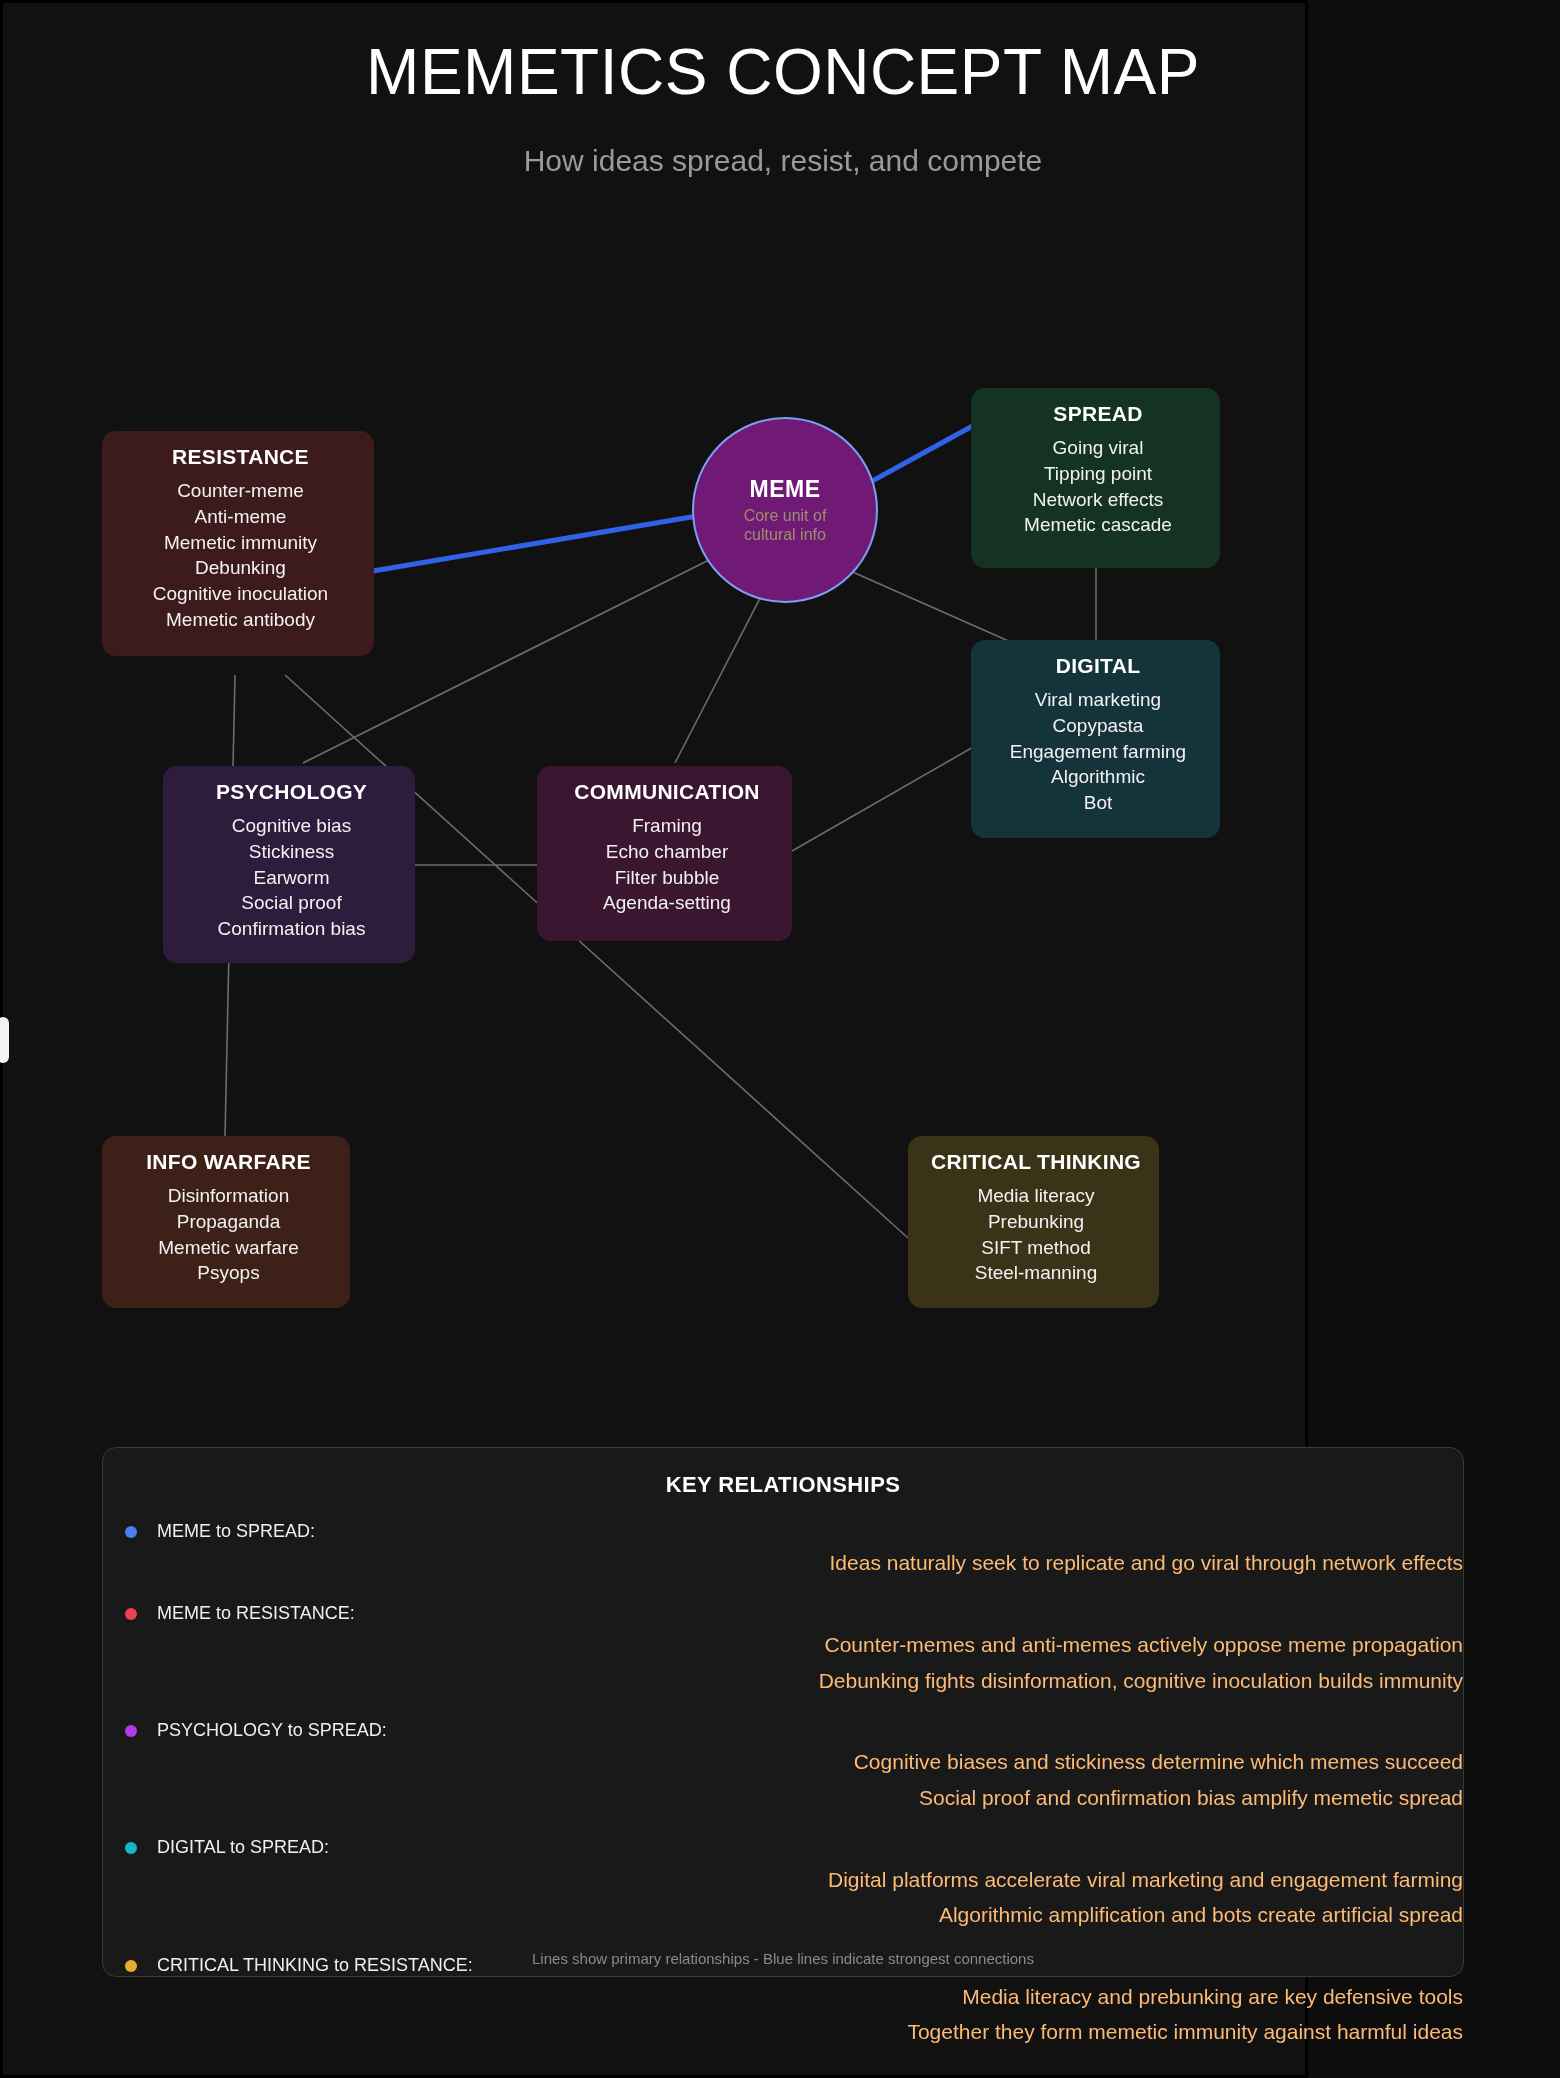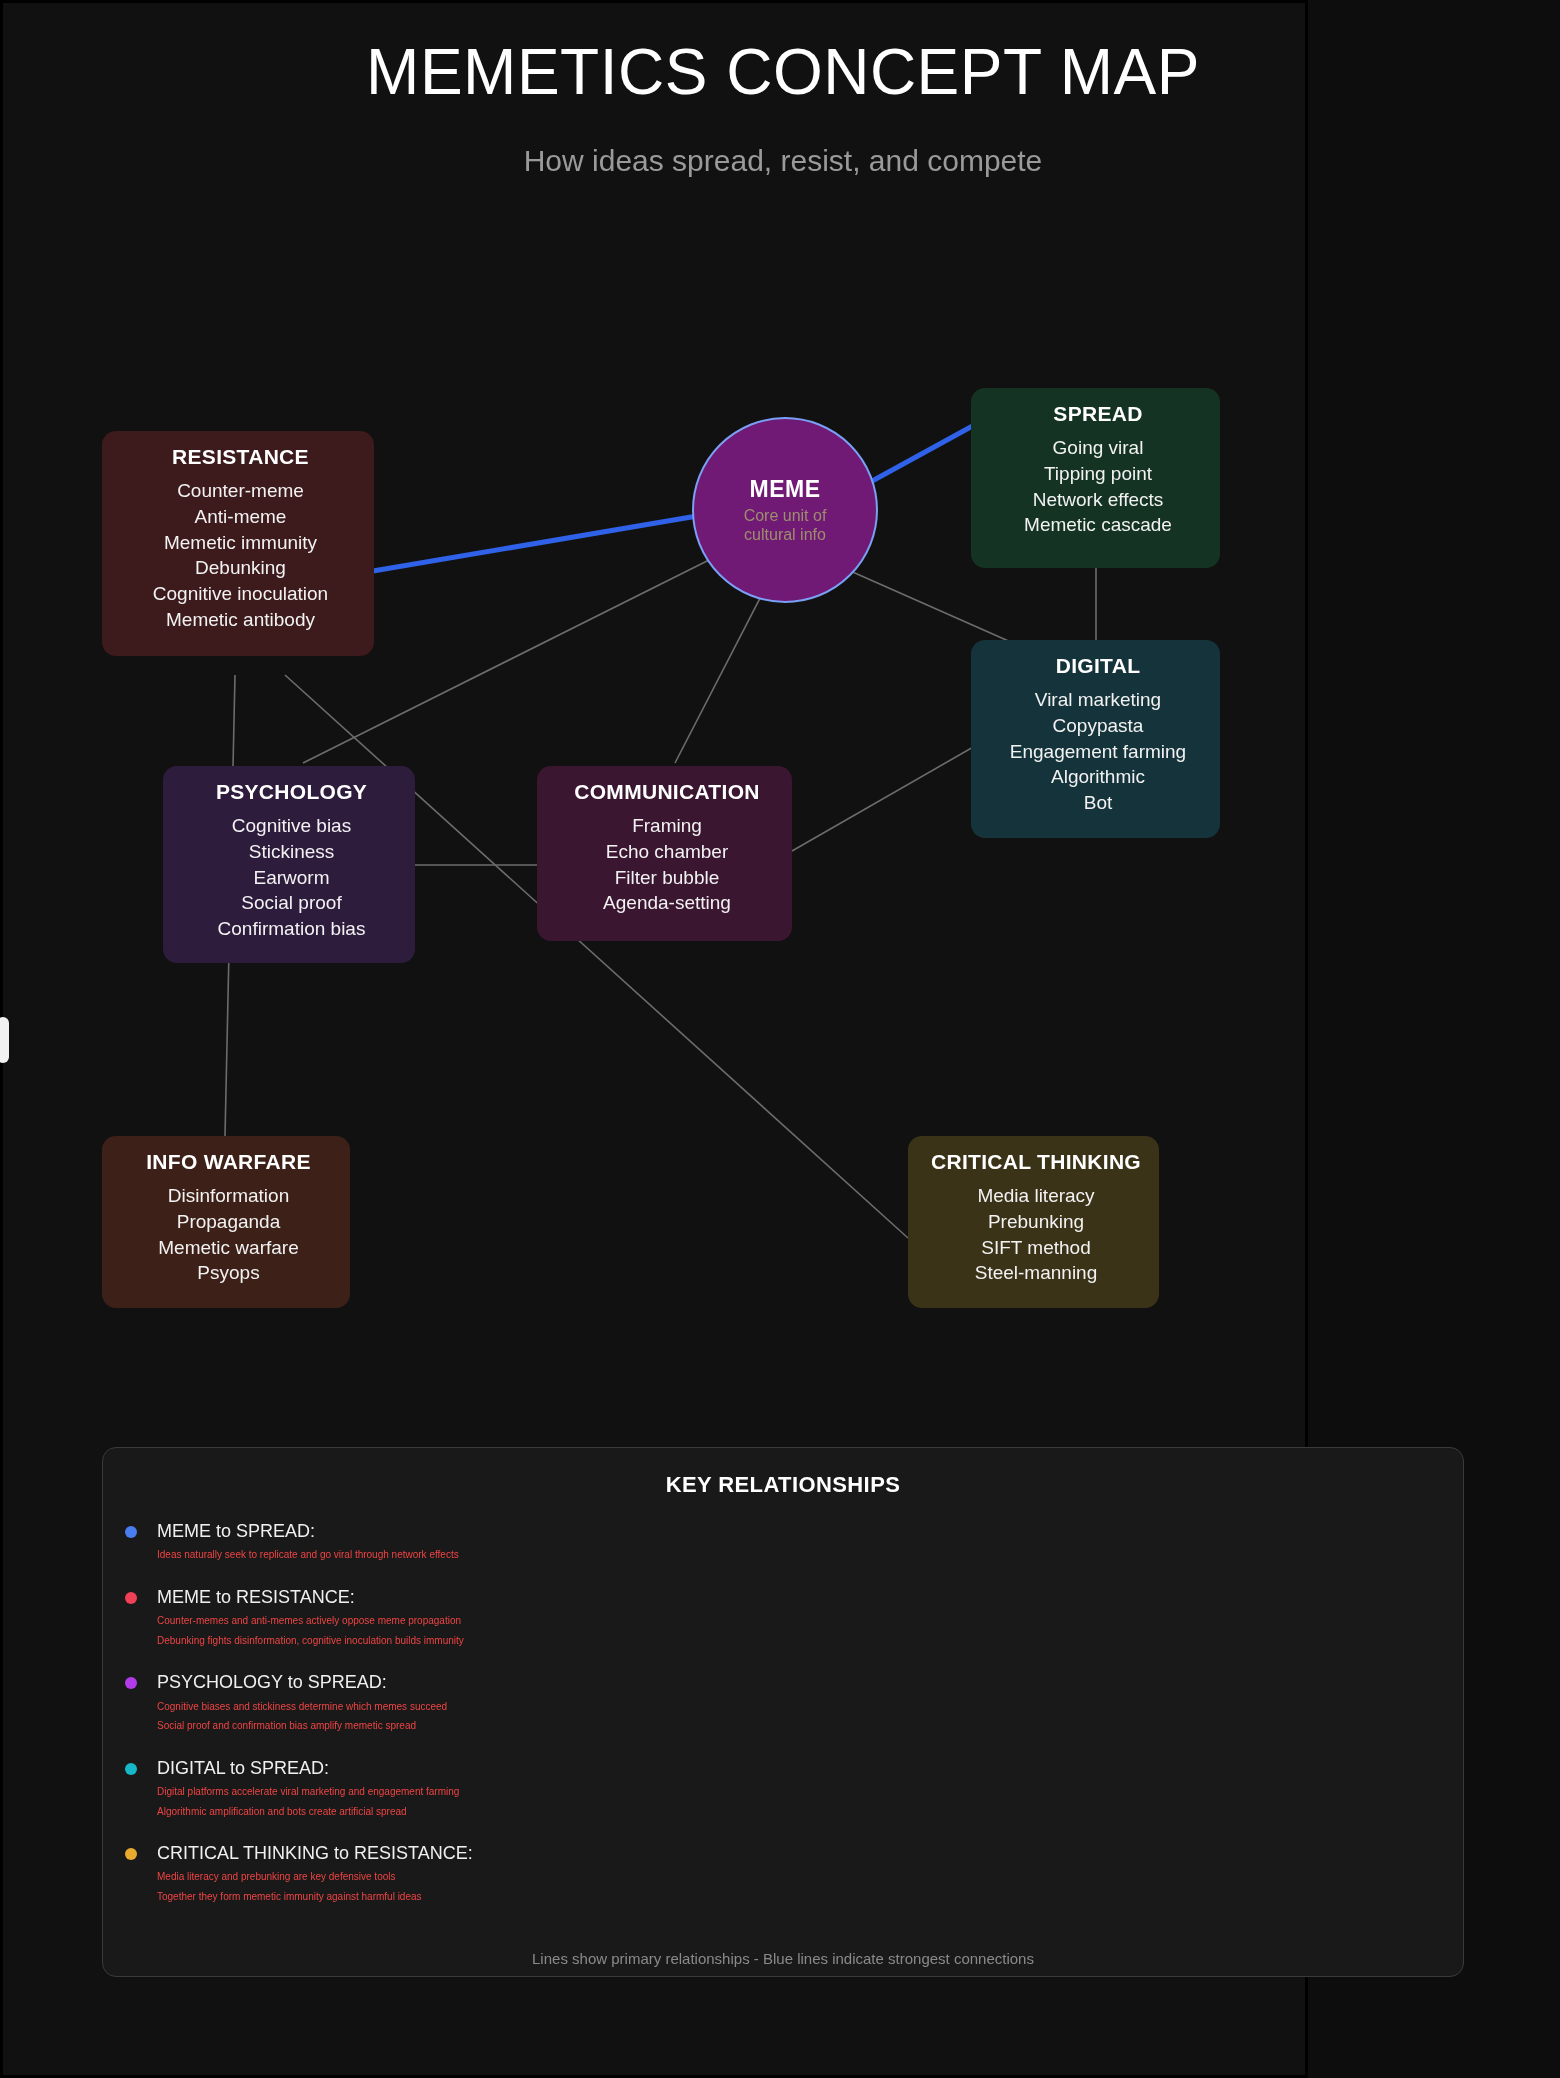--- a/index.html
+++ b/index.html
@@ -143,24 +143,25 @@
     height:12px;
     border-radius:50%;
   }
   .rel .rel-label{
     font-size:18px;
     color:#f0f0f0;
     font-weight:400;
     line-height:1.3;
   }
   .rel .rel-line{
-    font-size:10px;
-    color:#ef4444;
+    font-size:21px;
+    color:#fdba74;
     line-height:1.45;
     margin-top:5px;
+    text-align:right;
   }
   .footnote{
     position:absolute;
     left:0;
     top:1947px;
     width:1560px;
     text-align:center;
     font-size:15px;
     color:#8a8a8a;
   }

